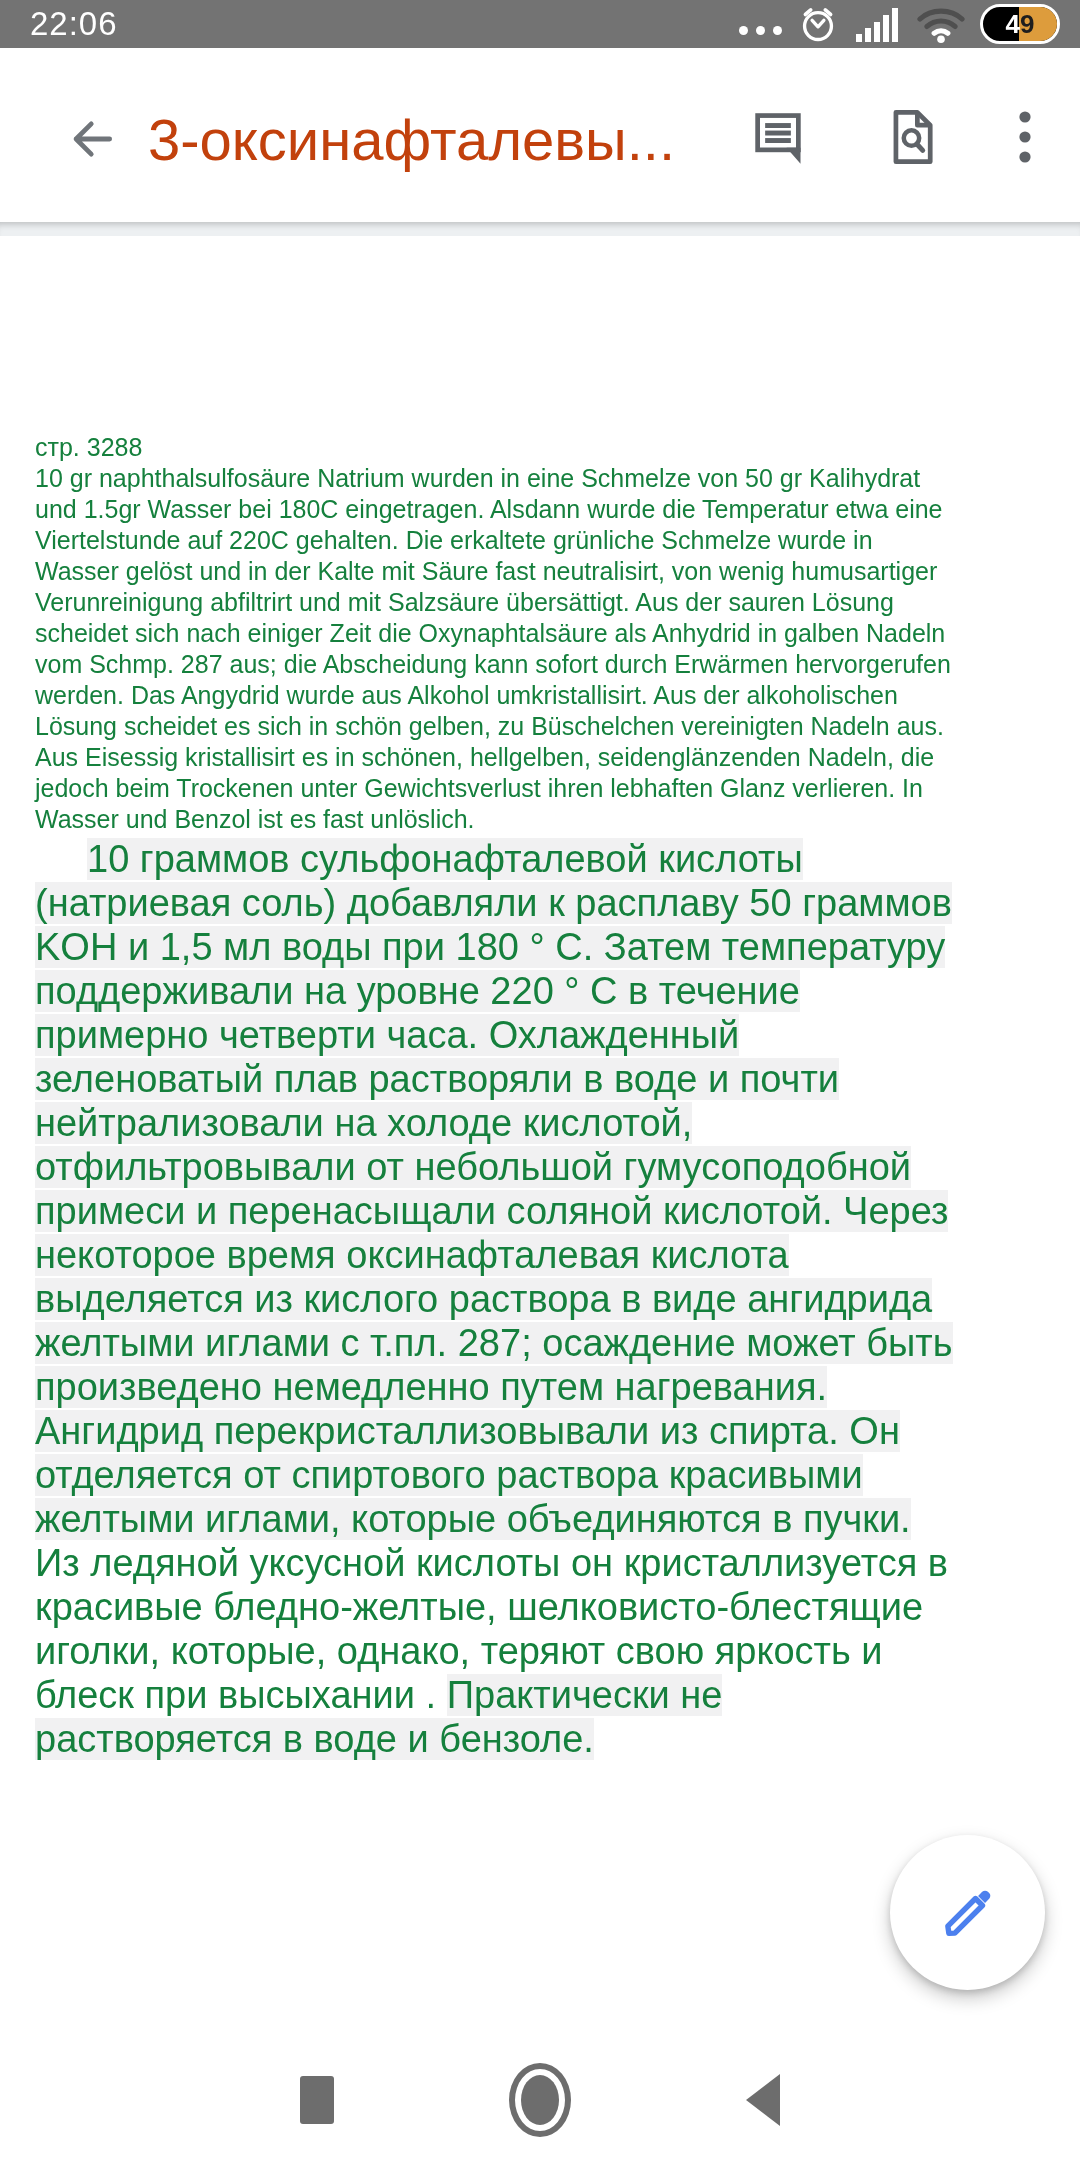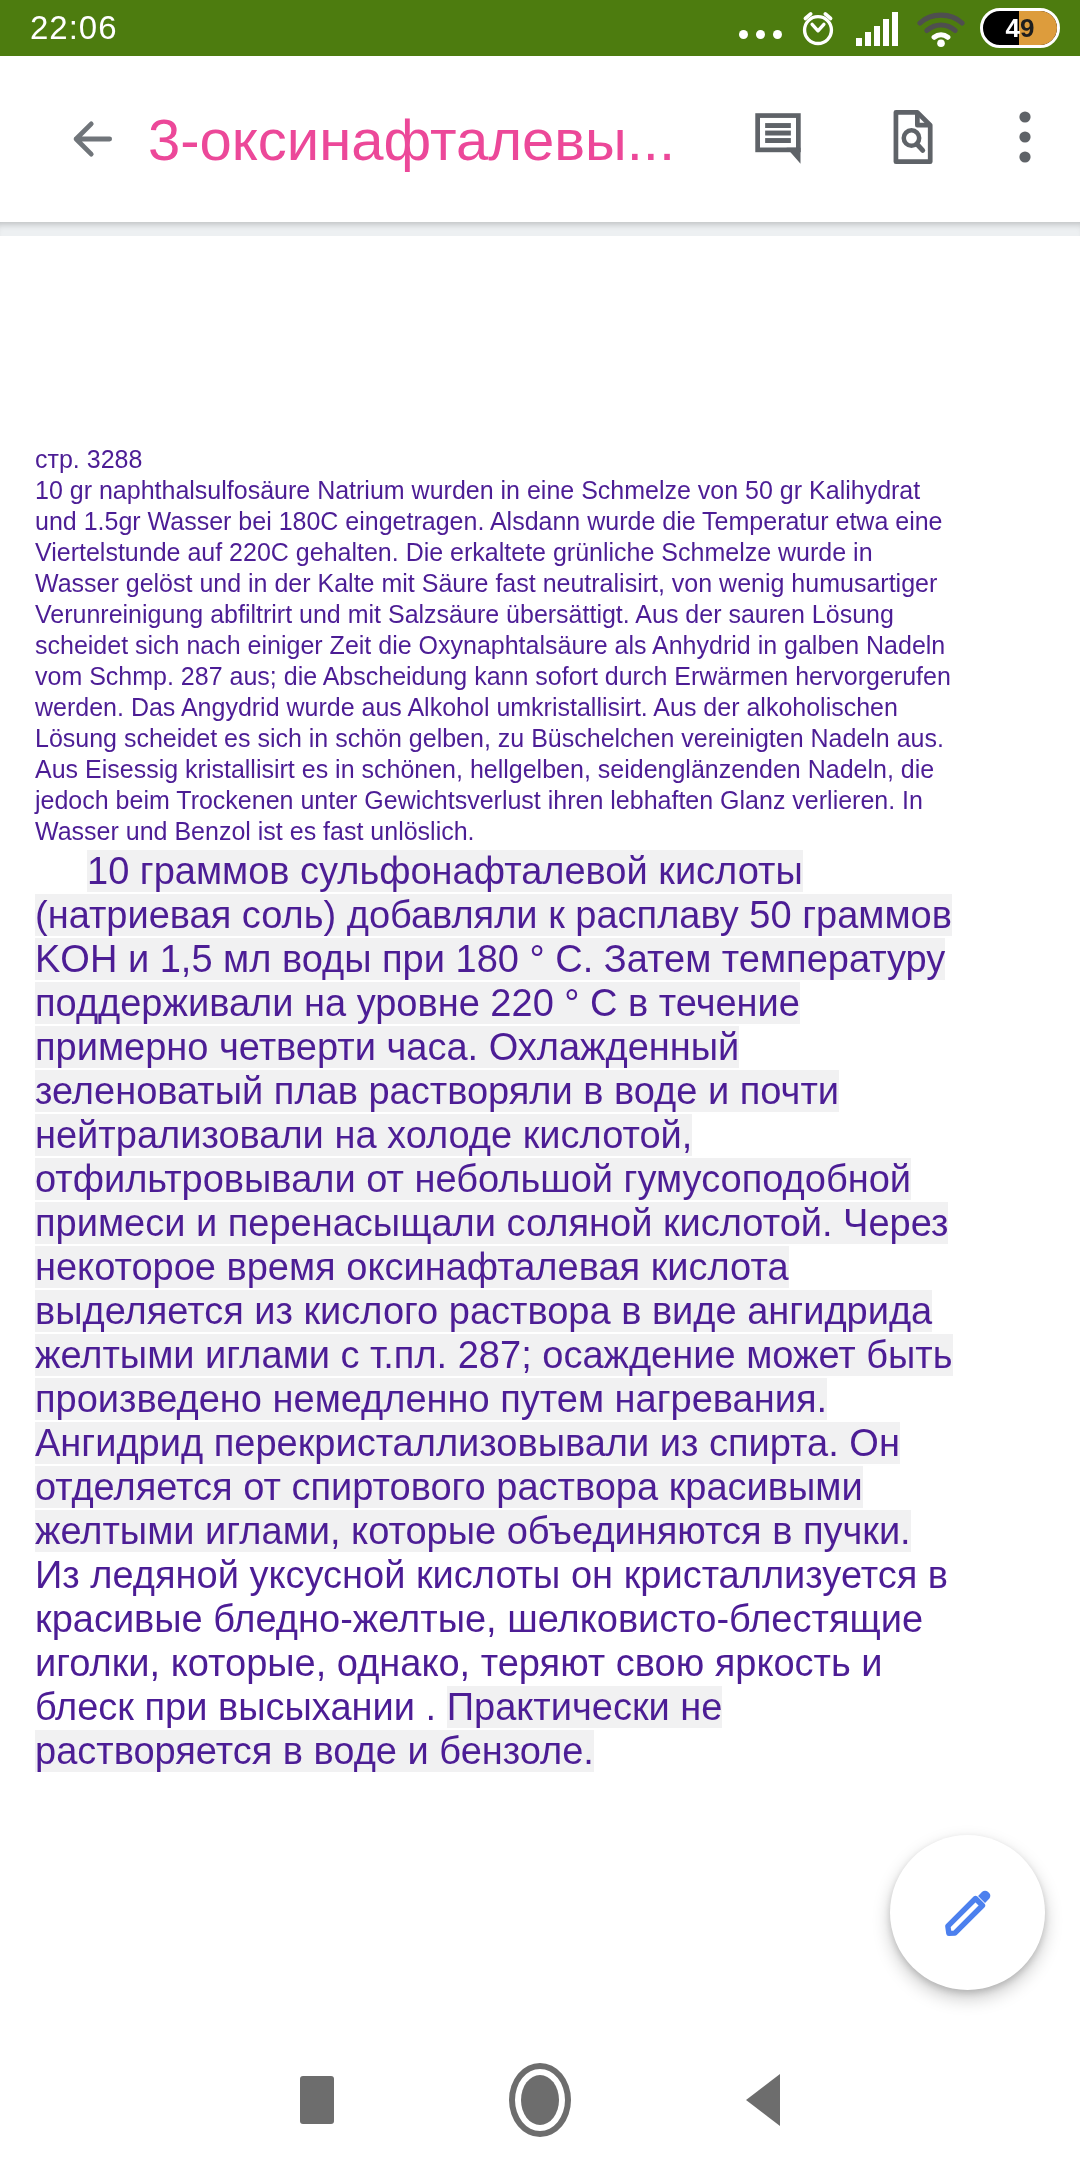--- a/index.html
+++ b/index.html
@@ -5,22 +5,22 @@
   * { margin:0; padding:0; box-sizing:border-box; }
   html,body { background:#888; }
   .screen {
     position:relative; width:1080px; height:2160px; margin:0 auto;
     background:#ffffff; overflow:hidden;
     font-family:"Liberation Sans", sans-serif;
   }
 
   
   .statusbar {
-    position:absolute; top:0; left:0; width:1080px; height:56px;
-    background:#4d7c0f; color:#fff;
+    position:absolute; top:0; left:0; width:1080px; height:48px;
+    background:#737373; color:#fff;
     display:flex; align-items:center; justify-content:space-between;
     padding:0 20px 0 30px;
   }
   .sb-time { font-size:33px; font-weight:500; letter-spacing:1px; }
   .sb-right { display:flex; align-items:center; gap:15px; height:100%; }
   .sb-dots { display:flex; gap:8px; align-items:center; padding-top:12px; }
   .sb-dots i { width:9px; height:9px; border-radius:50%; background:#fff; display:block; }
   .sb-svg { display:block; }
   .battery {
     position:relative; width:80px; height:40px;
@@ -34,35 +34,35 @@
   .battery .num .c1 { color:#fff; }
   .battery .num .c2 { color:#1e1e1e; }
 
   
   .appbar {
     position:absolute; top:56px; left:0; width:1080px; height:166px;
     background:#fff; display:flex; align-items:center;
   }
   .appbar .back { margin-left:58px; width:60px; height:60px; display:flex; align-items:center; justify-content:center; }
   .appbar .title {
-    margin-left:30px; font-size:58px; color:#ec4899; letter-spacing:0;
+    margin-left:30px; font-size:58px; color:#c2410c; letter-spacing:0;
     white-space:nowrap; overflow:hidden; flex:1;
   }
   .appbar .actions { display:flex; align-items:center; gap:78px; margin-right:48px; }
   .page-gap {
     position:absolute; top:222px; left:0; width:1080px; height:14px;
     background:#edf0f2;
     box-shadow: inset 0 7px 7px -5px rgba(0,0,0,0.22);
   }
 
   
   .doc {
-    position:absolute; top:248px; left:0; width:997px;
+    position:absolute; top:236px; left:0; width:997px;
     padding:196px 35px 0 35px; background:#fff;
-    color:#4c1d95;
+    color:#15803d;
   }
   .page-ref { font-size:25px; line-height:31px; }
   .p-de { font-size:25px; line-height:31px; }
   .p-ru { font-size:38px; line-height:44px; text-indent:52px; margin-top:2px; }
   .hl { background:#f1f1f2; }
 
   
   .fab {
     position:absolute; top:1835px; left:890px; width:155px; height:155px;
     background:#fff; border-radius:50%;

